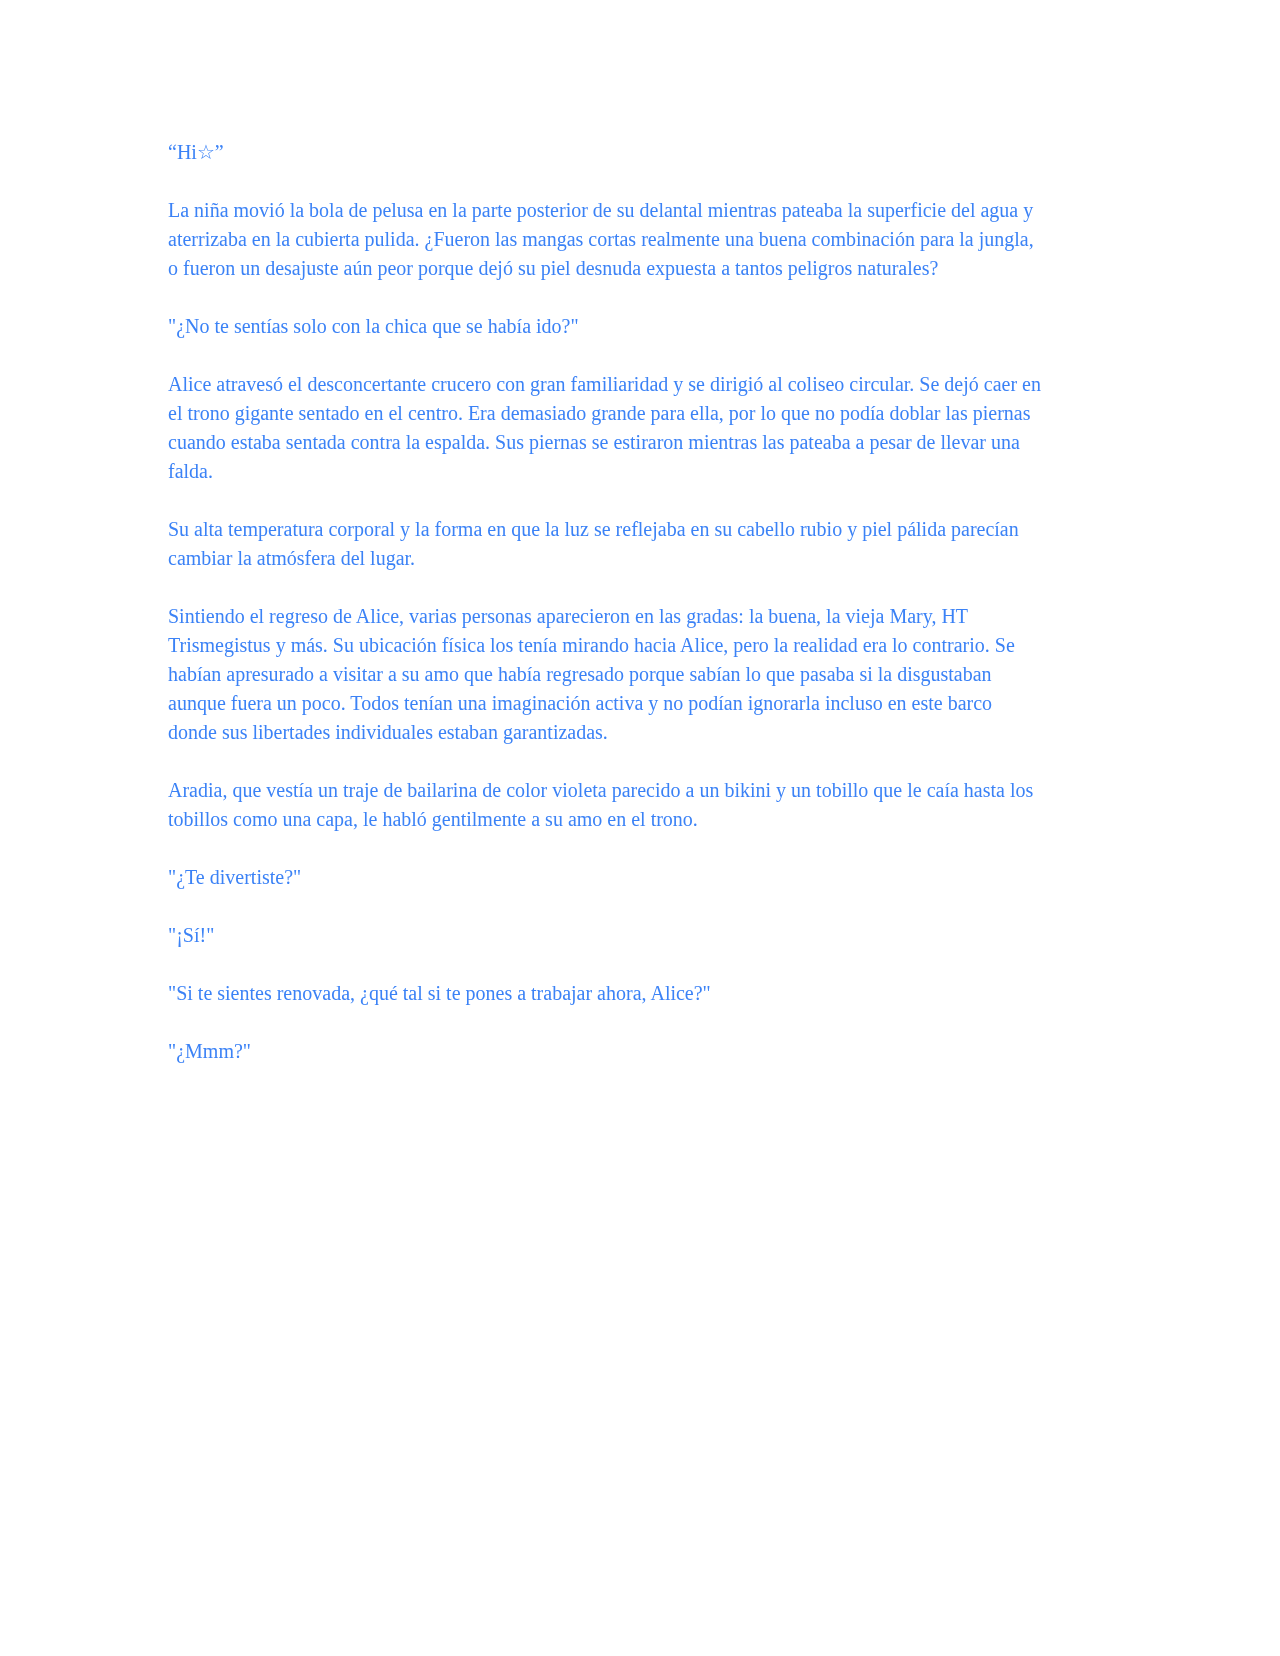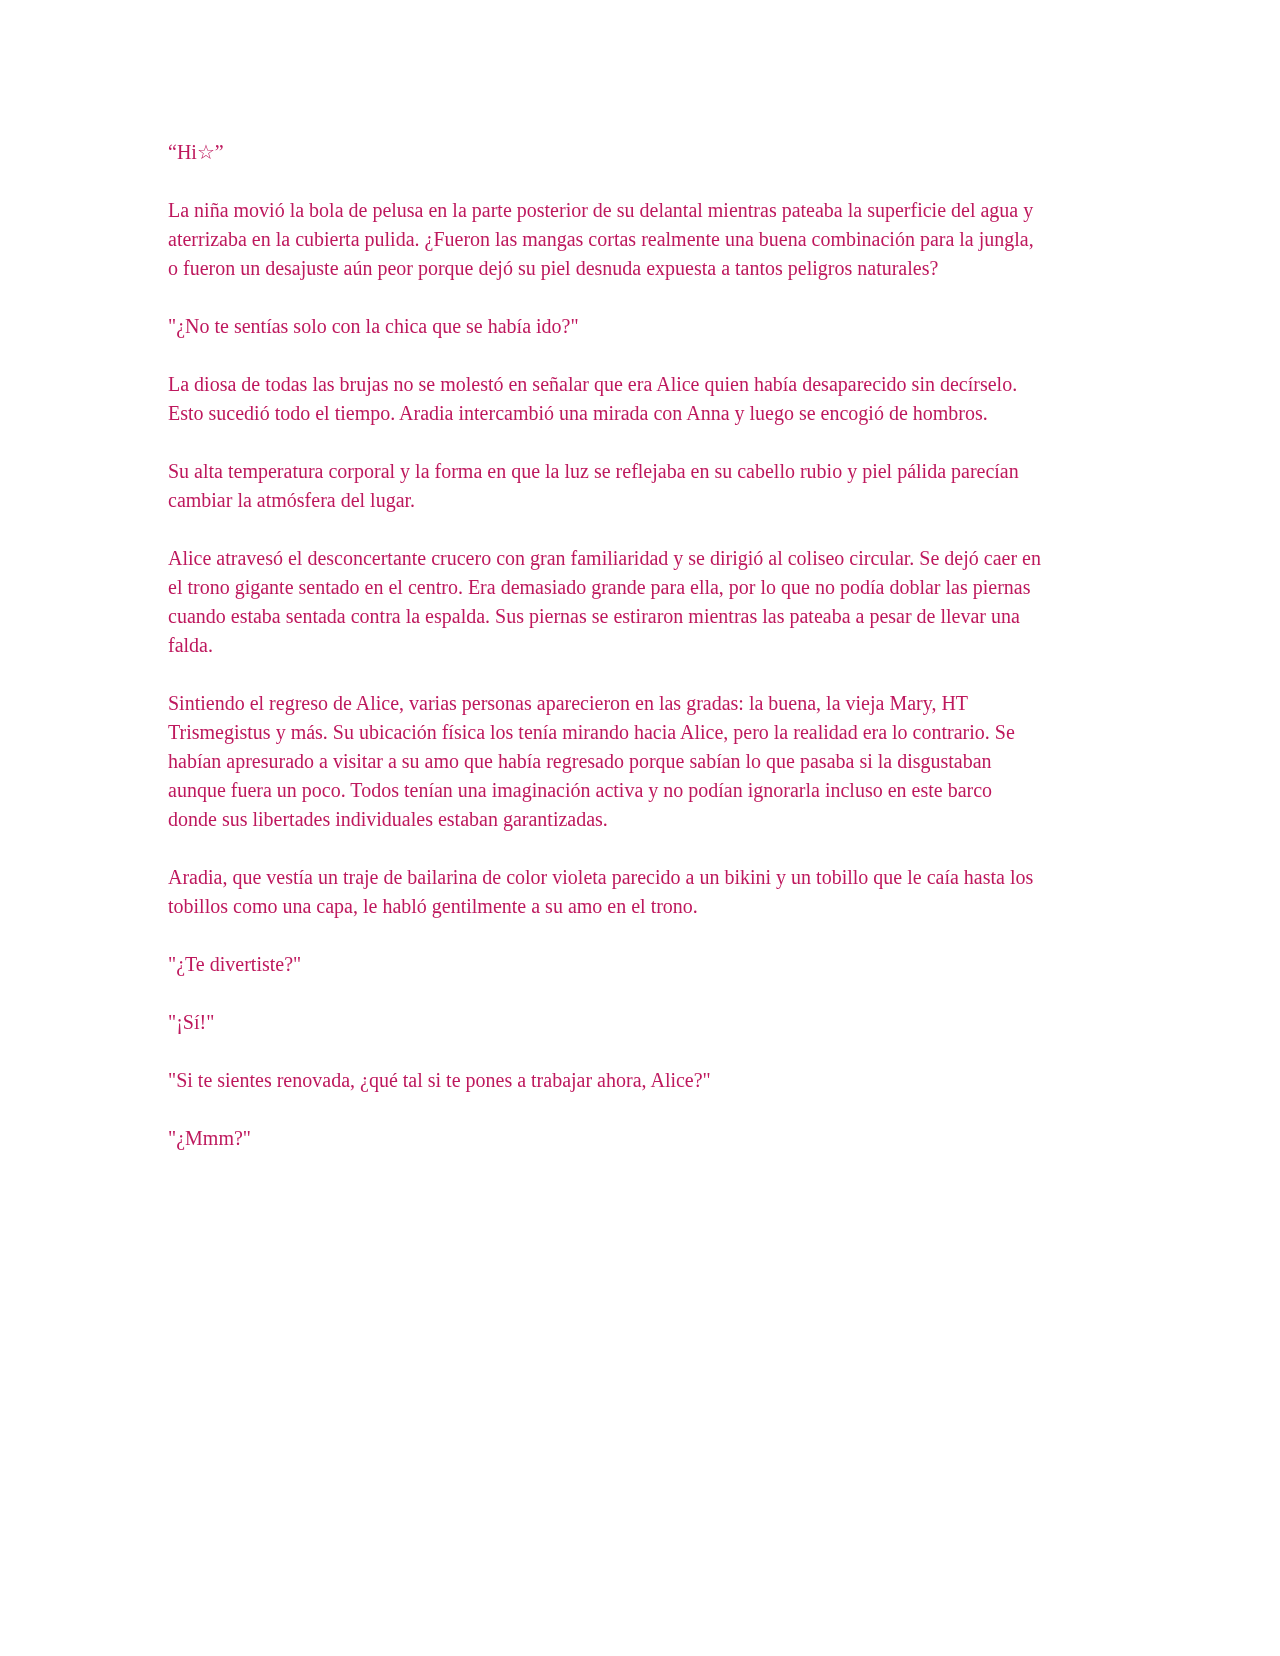--- a/index.html
+++ b/index.html
@@ -19,40 +19,39 @@
     background: #ffffff;
   }
   .page-content {
     position: absolute;
     left: 168px;
     top: 138px;
     width: 875px;
     font-family: "Liberation Serif", "DejaVu Serif", serif;
     font-size: 20px;
     line-height: 29px;
-    color: #be185d;
+    color: #3b82f6;
     text-align: left;
   }
   .page-content p {
     margin: 0 0 29px 0;
     padding: 0;
     white-space: pre-wrap;
   }
 </style>
 </head>
 <body>
 
 <div class="page">
   <div class="page-content">
     <p>“Hi☆”</p>
     <p>La niña movió la bola de pelusa en la parte posterior de su delantal mientras pateaba la superficie del agua y aterrizaba en la cubierta pulida. ¿Fueron las mangas cortas realmente una buena combinación para la jungla, o fueron un desajuste aún peor porque dejó su piel desnuda expuesta a tantos peligros naturales?</p>
     <p>"¿No te sentías solo con la chica que se había ido?"</p>
-    <p>La diosa de todas las brujas no se molestó en señalar que era Alice quien había desaparecido sin decírselo. Esto sucedió todo el tiempo. Aradia intercambió una mirada con Anna y luego se encogió de hombros.</p>
+    <p>Alice atravesó el desconcertante crucero con gran familiaridad y se dirigió al coliseo circular. Se dejó caer en el trono gigante sentado en el centro. Era demasiado grande para ella, por lo que no podía doblar las piernas cuando estaba sentada contra la espalda. Sus piernas se estiraron mientras las pateaba a pesar de llevar una falda.</p>
     <p>Su alta temperatura corporal y la forma en que la luz se reflejaba en su cabello rubio y piel pálida parecían cambiar la atmósfera del lugar.</p>
-    <p>Alice atravesó el desconcertante crucero con gran familiaridad y se dirigió al coliseo circular. Se dejó caer en el trono gigante sentado en el centro. Era demasiado grande para ella, por lo que no podía doblar las piernas cuando estaba sentada contra la espalda. Sus piernas se estiraron mientras las pateaba a pesar de llevar una falda.</p>
     <p>Sintiendo el regreso de Alice, varias personas aparecieron en las gradas: la buena, la vieja Mary, HT Trismegistus y más. Su ubicación física los tenía mirando hacia Alice, pero la realidad era lo contrario. Se habían apresurado a visitar a su amo que había regresado porque sabían lo que pasaba si la disgustaban aunque fuera un poco. Todos tenían una imaginación activa y no podían ignorarla incluso en este barco donde sus libertades individuales estaban garantizadas.</p>
     <p>Aradia, que vestía un traje de bailarina de color violeta parecido a un bikini y un tobillo que le caía hasta los tobillos como una capa, le habló gentilmente a su amo en el trono.</p>
     <p>"¿Te divertiste?"</p>
     <p>"¡Sí!"</p>
     <p>"Si te sientes renovada, ¿qué tal si te pones a trabajar ahora, Alice?"</p>
     <p>"¿Mmm?"</p>
   </div>
 </div>
 
 </body></html>

